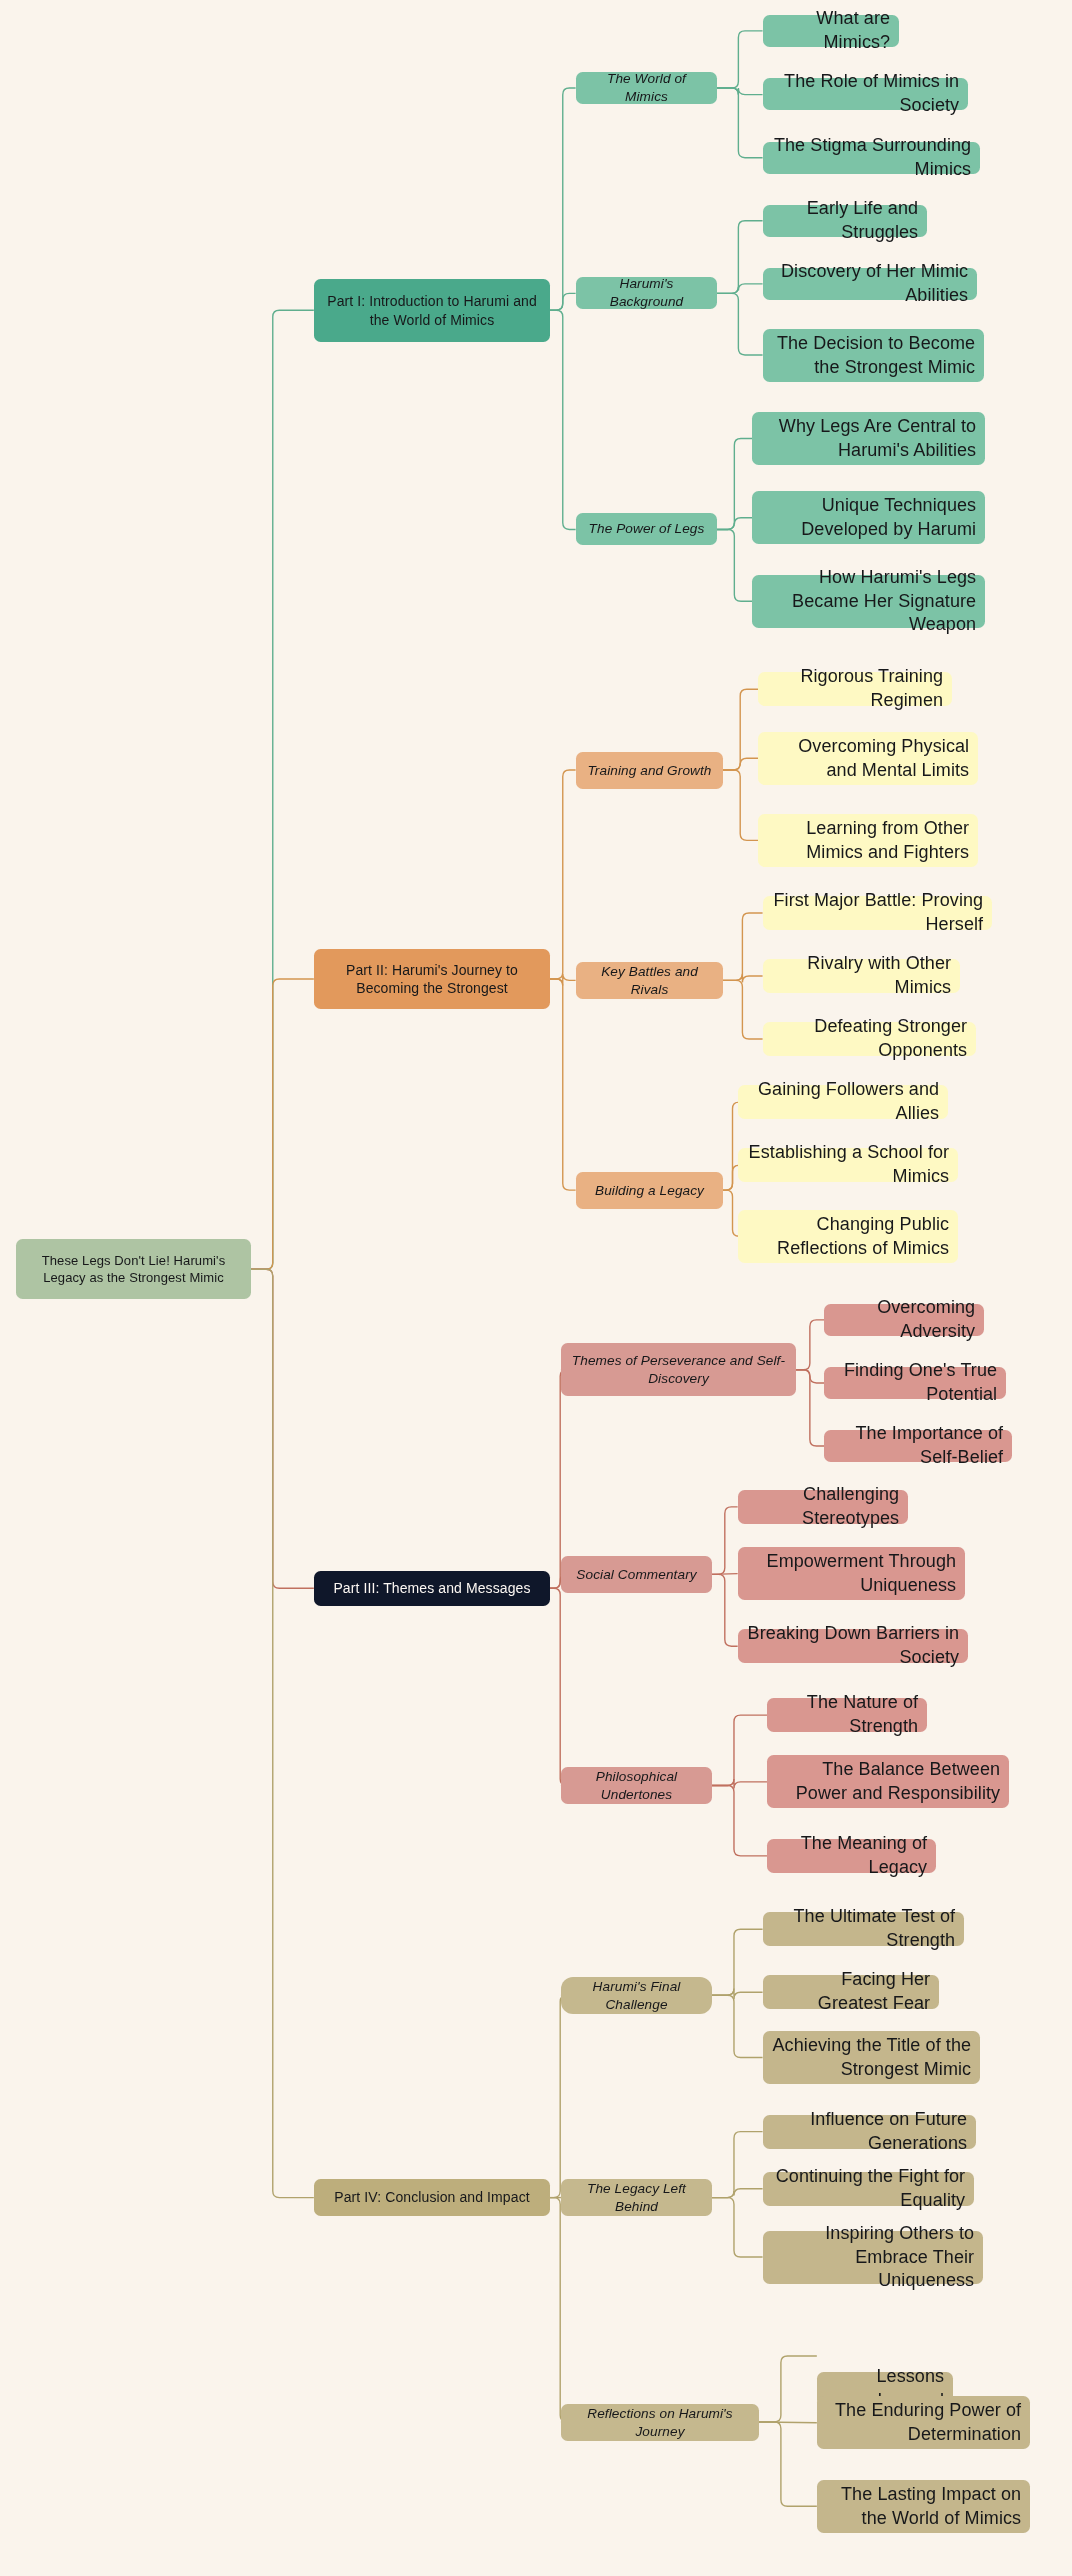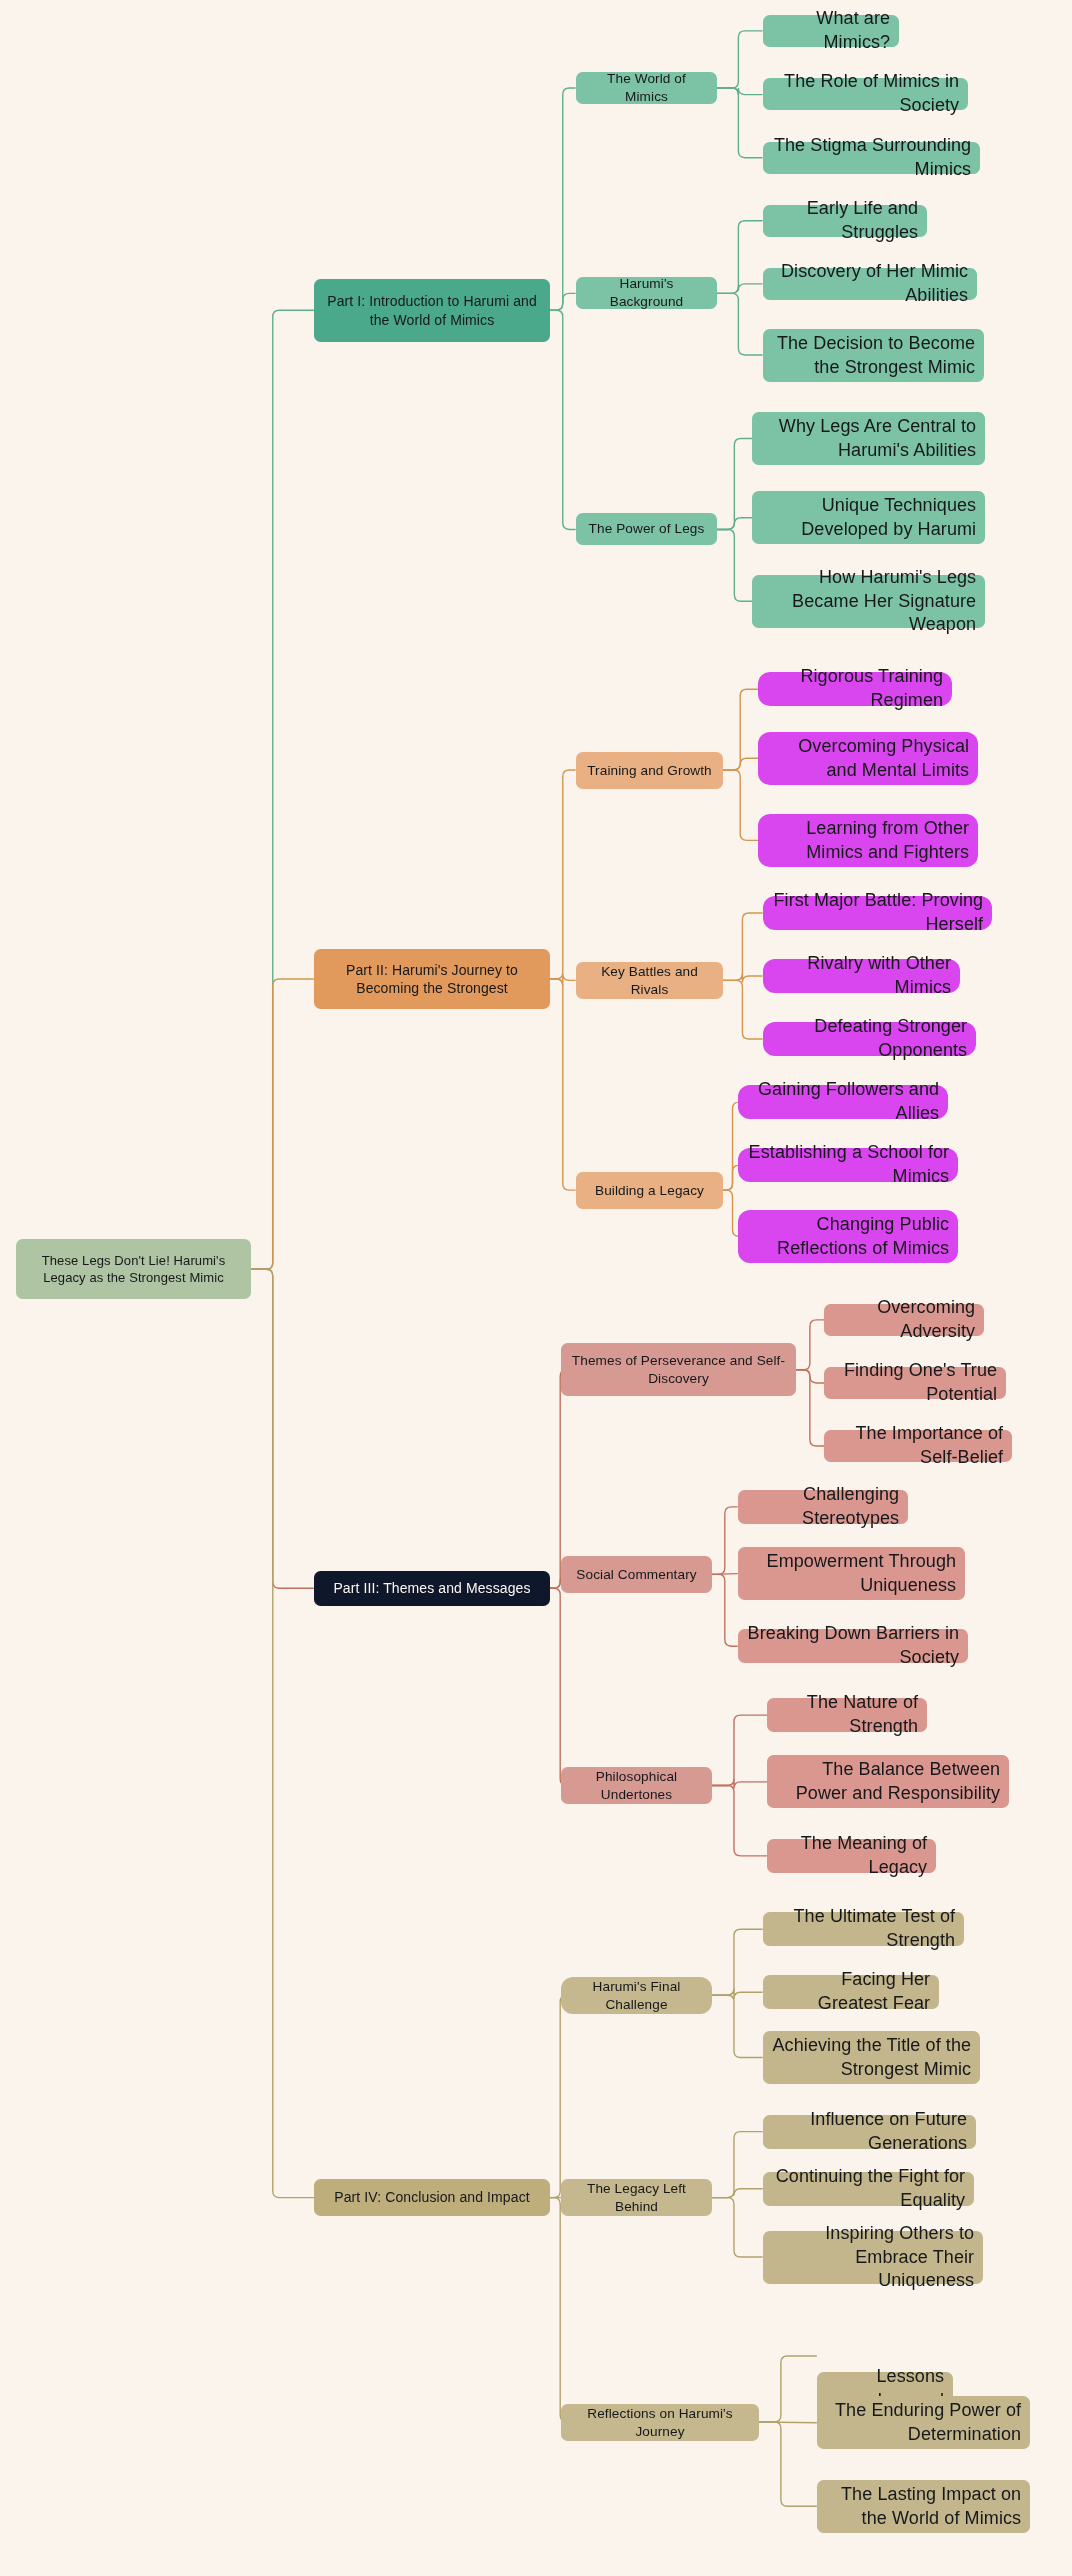--- a/index.html
+++ b/index.html
@@ -28,29 +28,29 @@
   .node span{display:block;width:100%;}
   
   .lvl-root{background:#aec4a3;font-size:13px;}
   
   .lvl1{font-size:14px;}
   .lvl1.g{background:#4aa98b;}
   .lvl1.o{background:#e2995c;}
   .lvl1.r{background:#0f172a;color:#fdf8f4;}
   .lvl1.k{background:#bdae7c;}
   
-  .lvl2{font-size:13.6px;}
+  .lvl2{font-size:13.6px;font-style:italic;}
   .lvl2.g{background:#7cc3a6;}
   .lvl2.o{background:#e9b183;}
   .lvl2.r{background:#d79a93;}
   .lvl2.k{background:#c5b88e;}
   
   .lvl3{font-size:18px;text-align:right;}
   .lvl3.g{background:#7cc3a6;}
-  .lvl3.o{background:#d946ef;border-radius:12px;}
+  .lvl3.o{background:#fef9c3;}
   .lvl3.r{background:#d99790;}
   .lvl3.k{background:#c4b68c;}
 </style>
 </head>
 <body>
 
 <div id="canvas">
   <svg id="edges" viewBox="0 0 1462 3513" xmlns="http://www.w3.org/2000/svg">
       <path d="M 342 1731 H 363 Q 372 1731 372 1722 V 432 Q 372 423 381 423 H 428" fill="none" stroke="#5fae8e" stroke-width="1.9"></path>
       <path d="M 750 423 H 758.5 Q 767.5 423 767.5 414 V 129 Q 767.5 120 776.5 120 H 785" fill="none" stroke="#5fae8e" stroke-width="1.9"></path>

